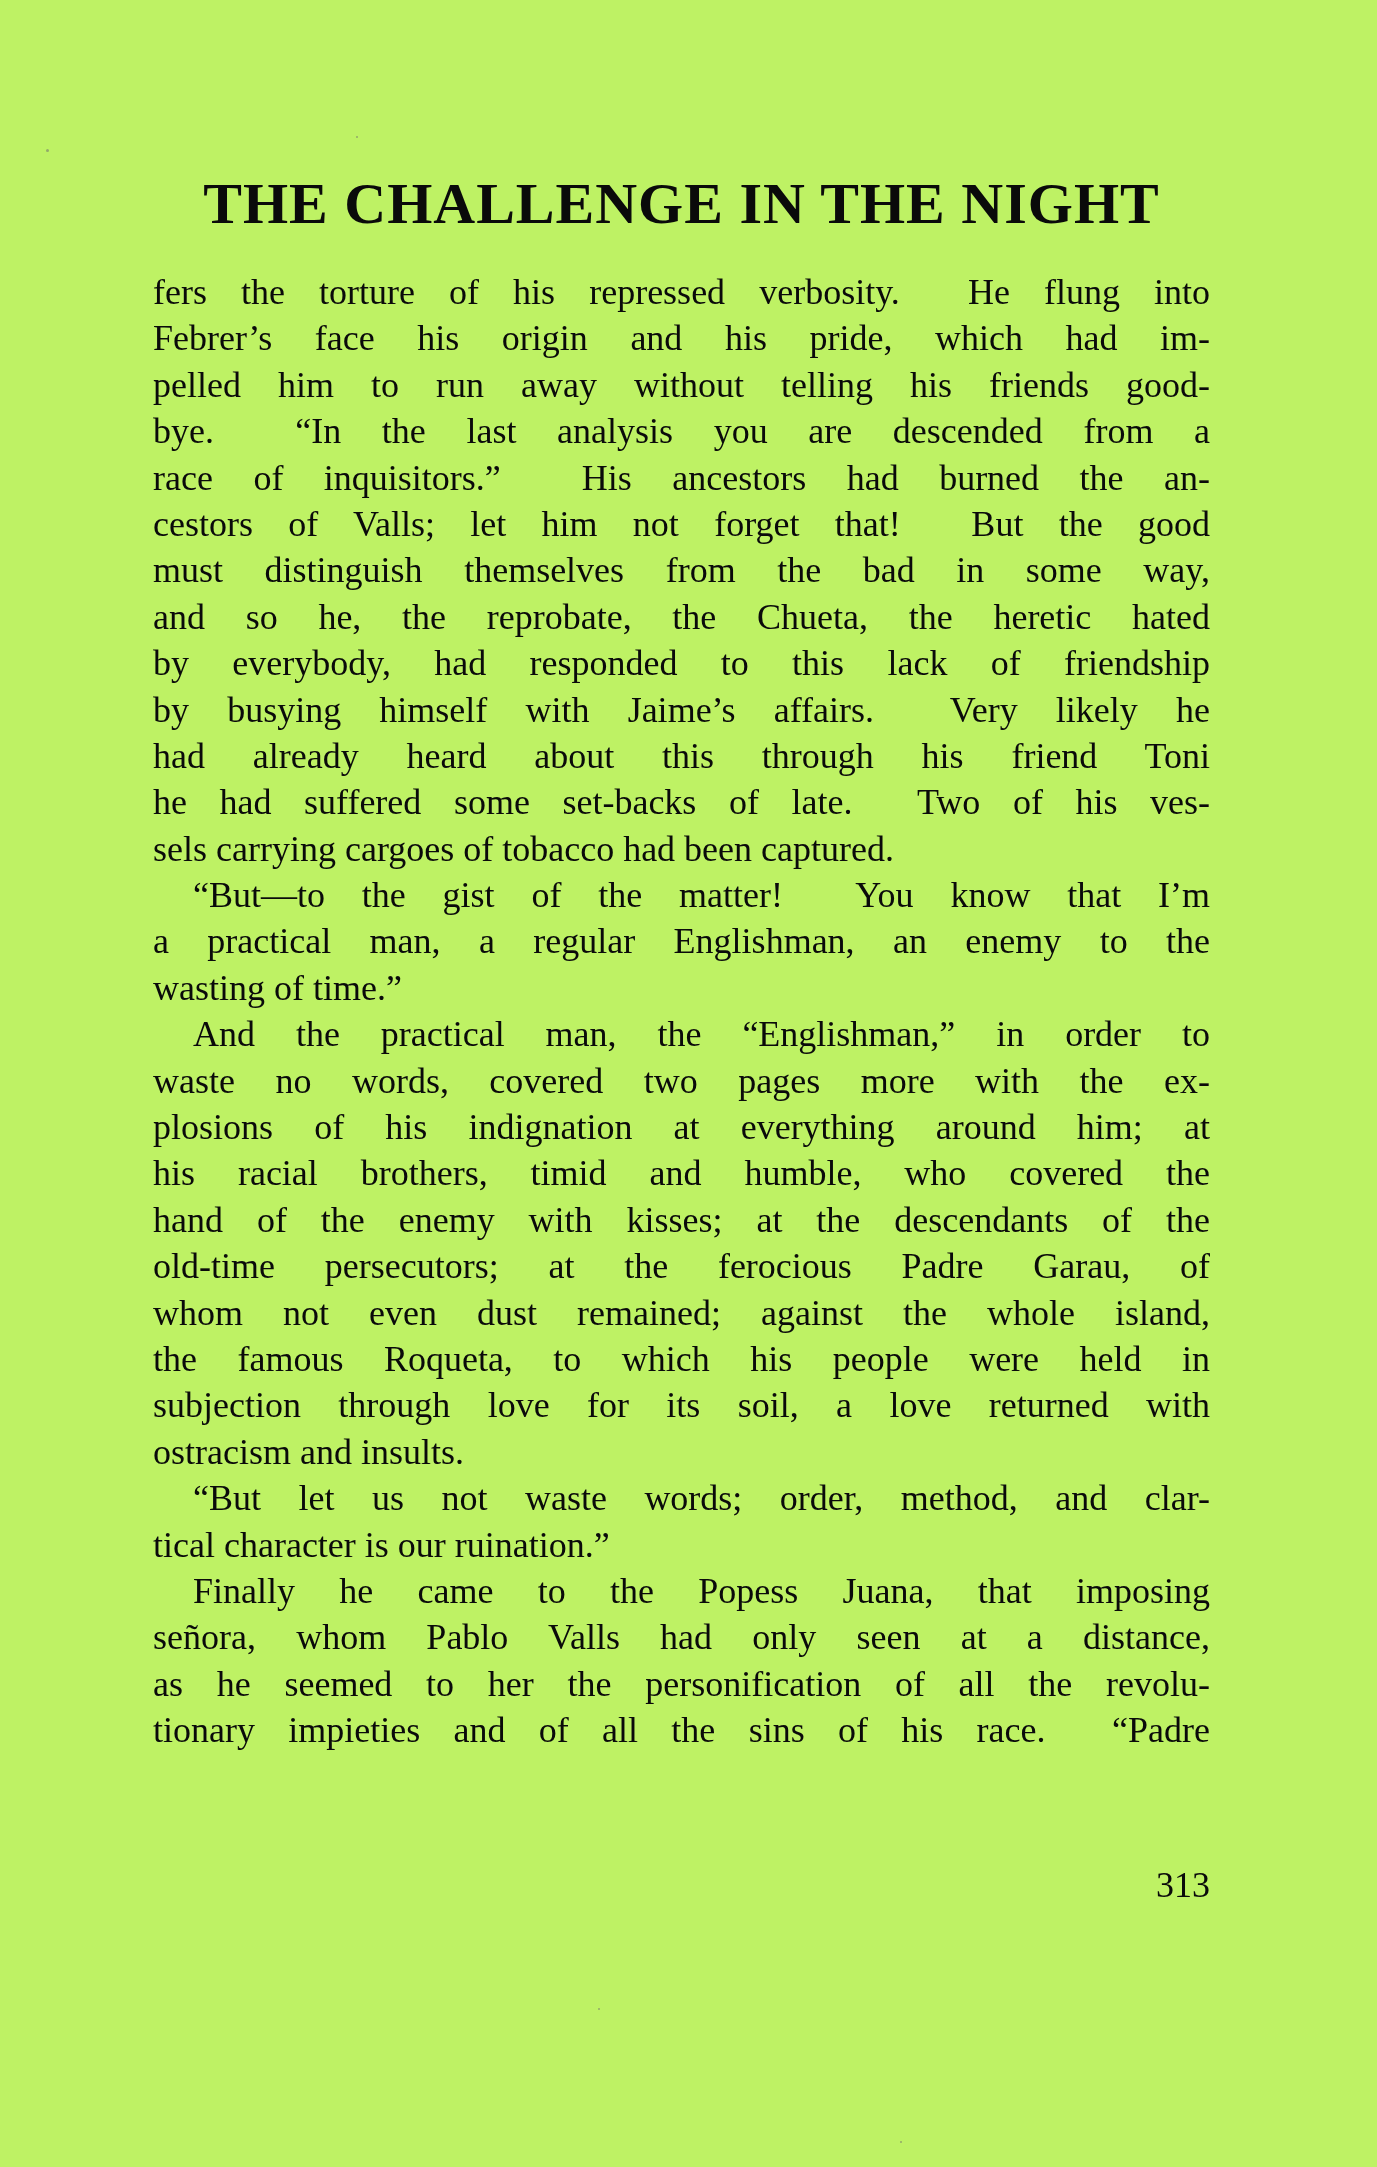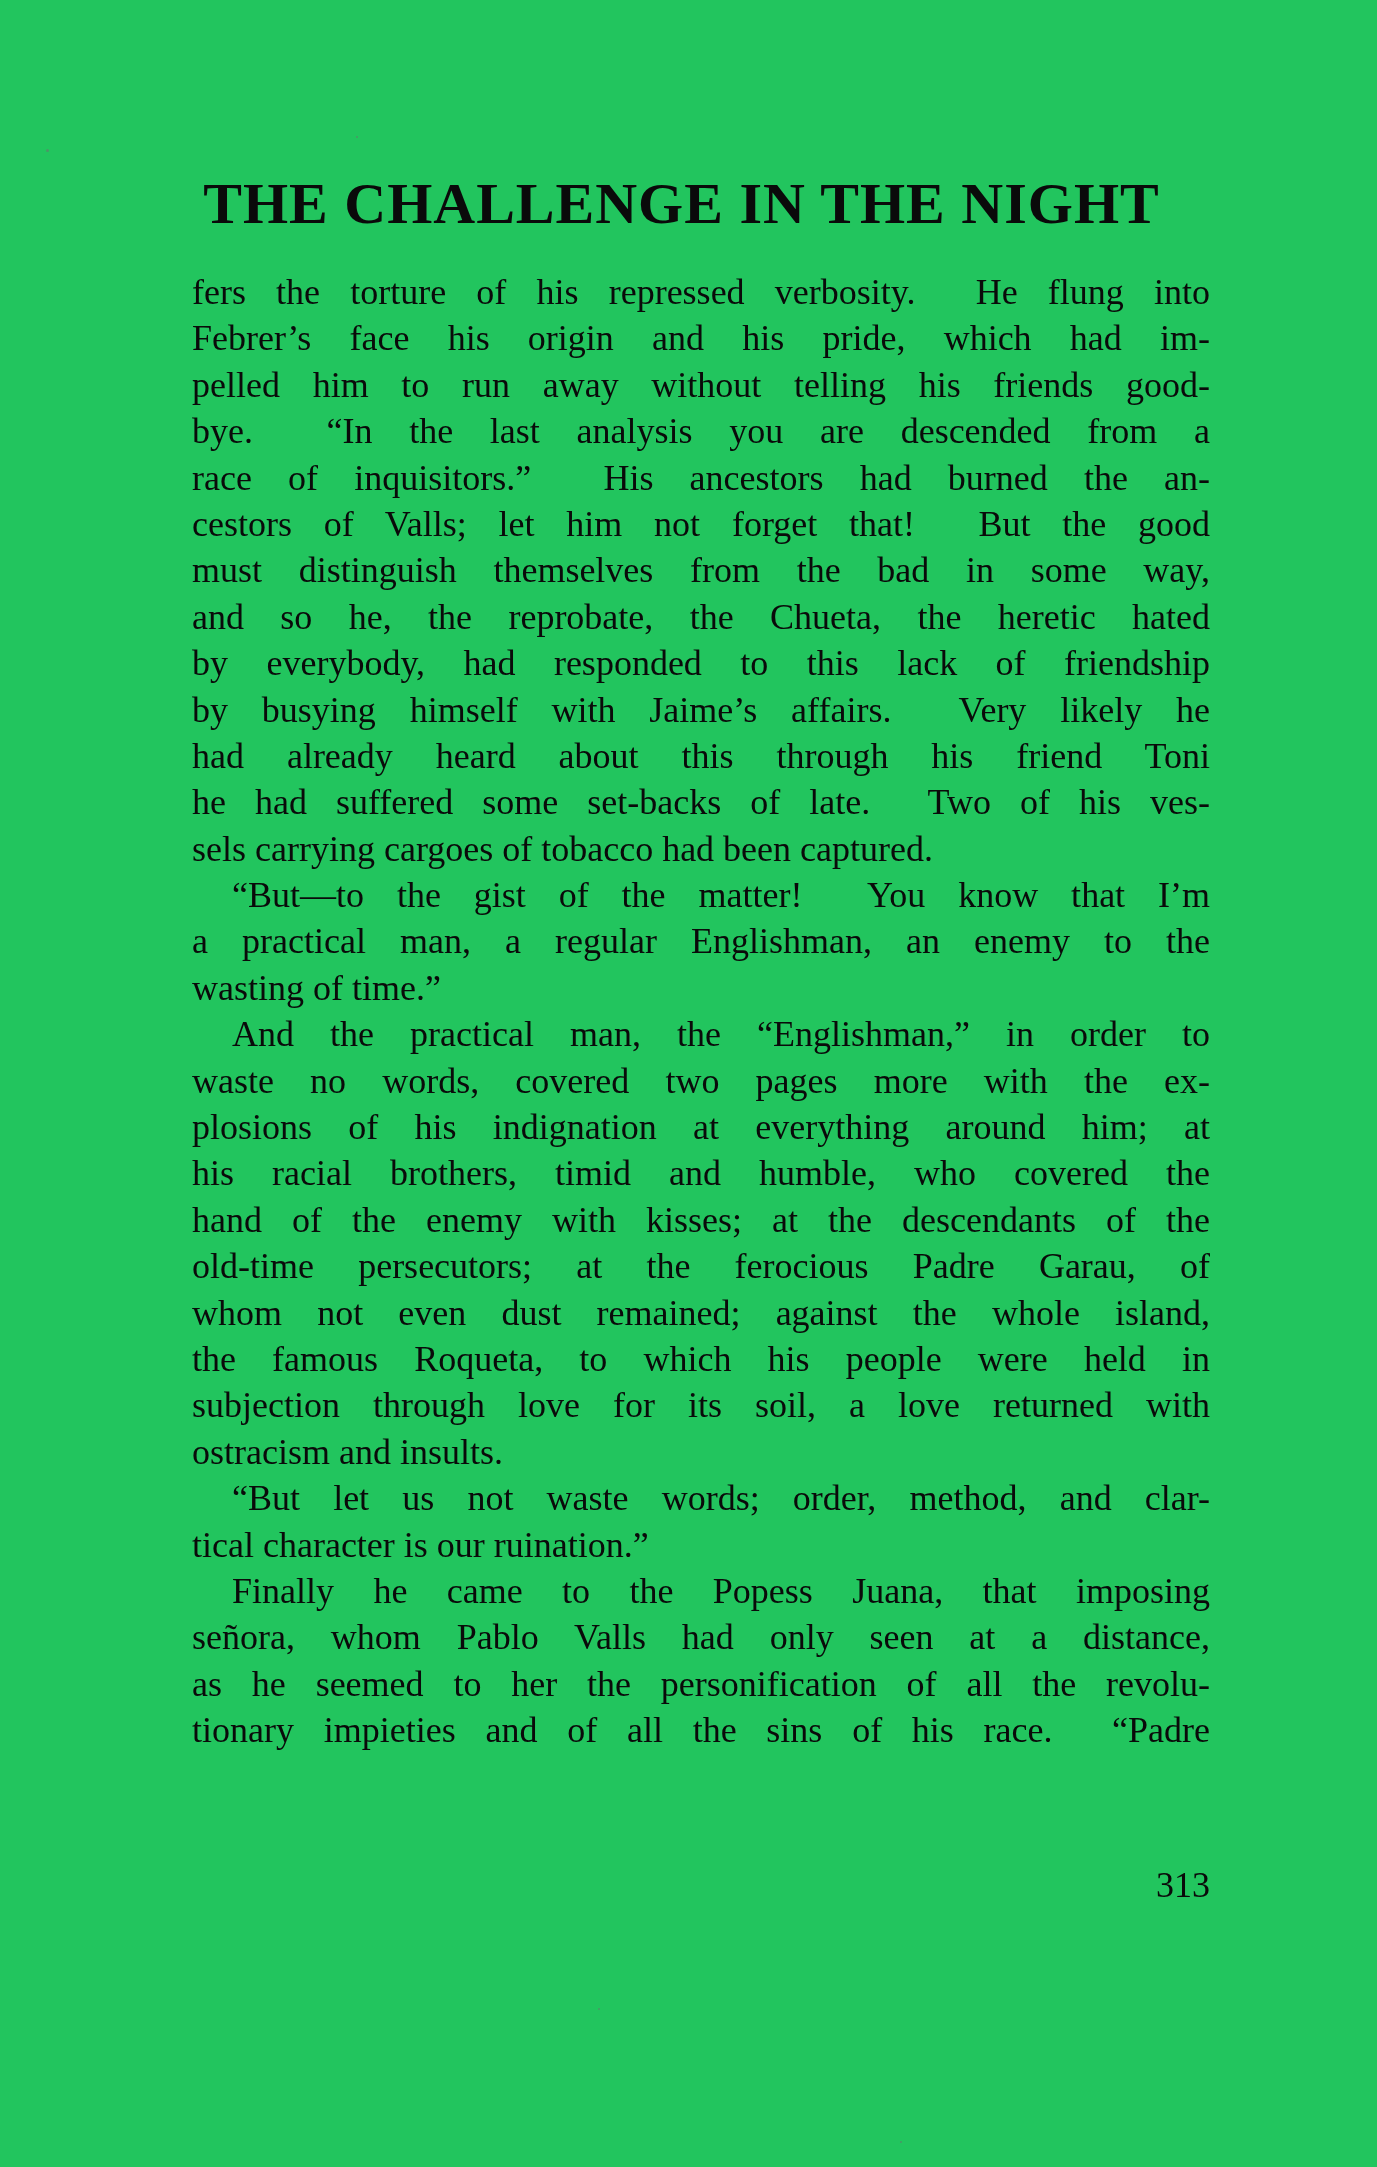--- a/index.html
+++ b/index.html
@@ -5,21 +5,21 @@
   html, body {
     margin: 0;
     padding: 0;
     background: #e8e8e8;
   }
   .page {
     position: relative;
     width: 1377px;
     height: 2167px;
     margin: 0 auto;
-    background: #22c55e;
+    background: #bef264;
     font-family: "Liberation Serif", "DejaVu Serif", serif;
     color: #0a0a0a;
     overflow: hidden;
   }
   .title {
     position: absolute;
     top: 175px;
     left: 153px;
     width: 1057px;
     margin: 0;
@@ -36,21 +36,20 @@
     left: 153px;
     width: 1057px;
     font-size: 36px;
     line-height: 46.4px;
   }
   .line {
     text-align: justify;
     text-align-last: justify;
     white-space: pre-wrap;
     height: 46.4px;
-    margin-left: 39px;
   }
   .line.endline {
     text-align: left;
     text-align-last: left;
   }
   .line.indent {
     text-indent: 40px;
   }
   .page-number {
     position: absolute;

